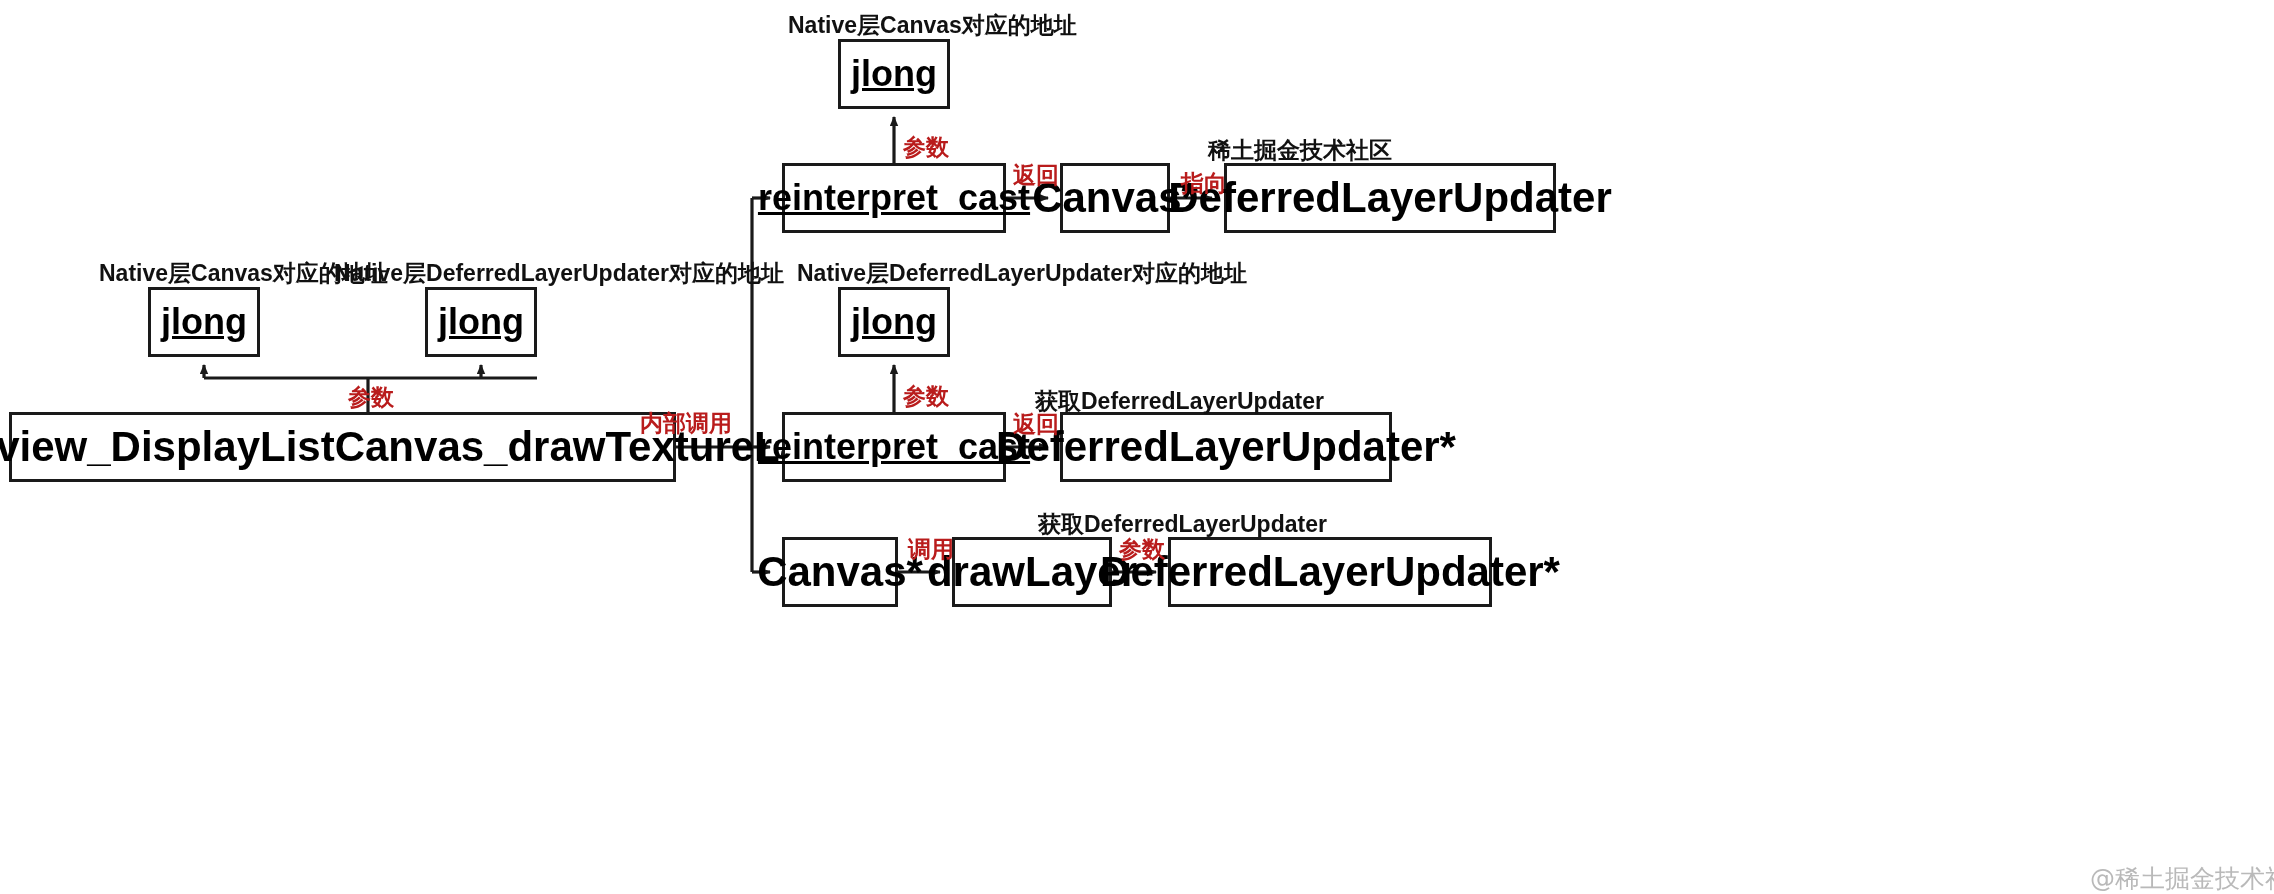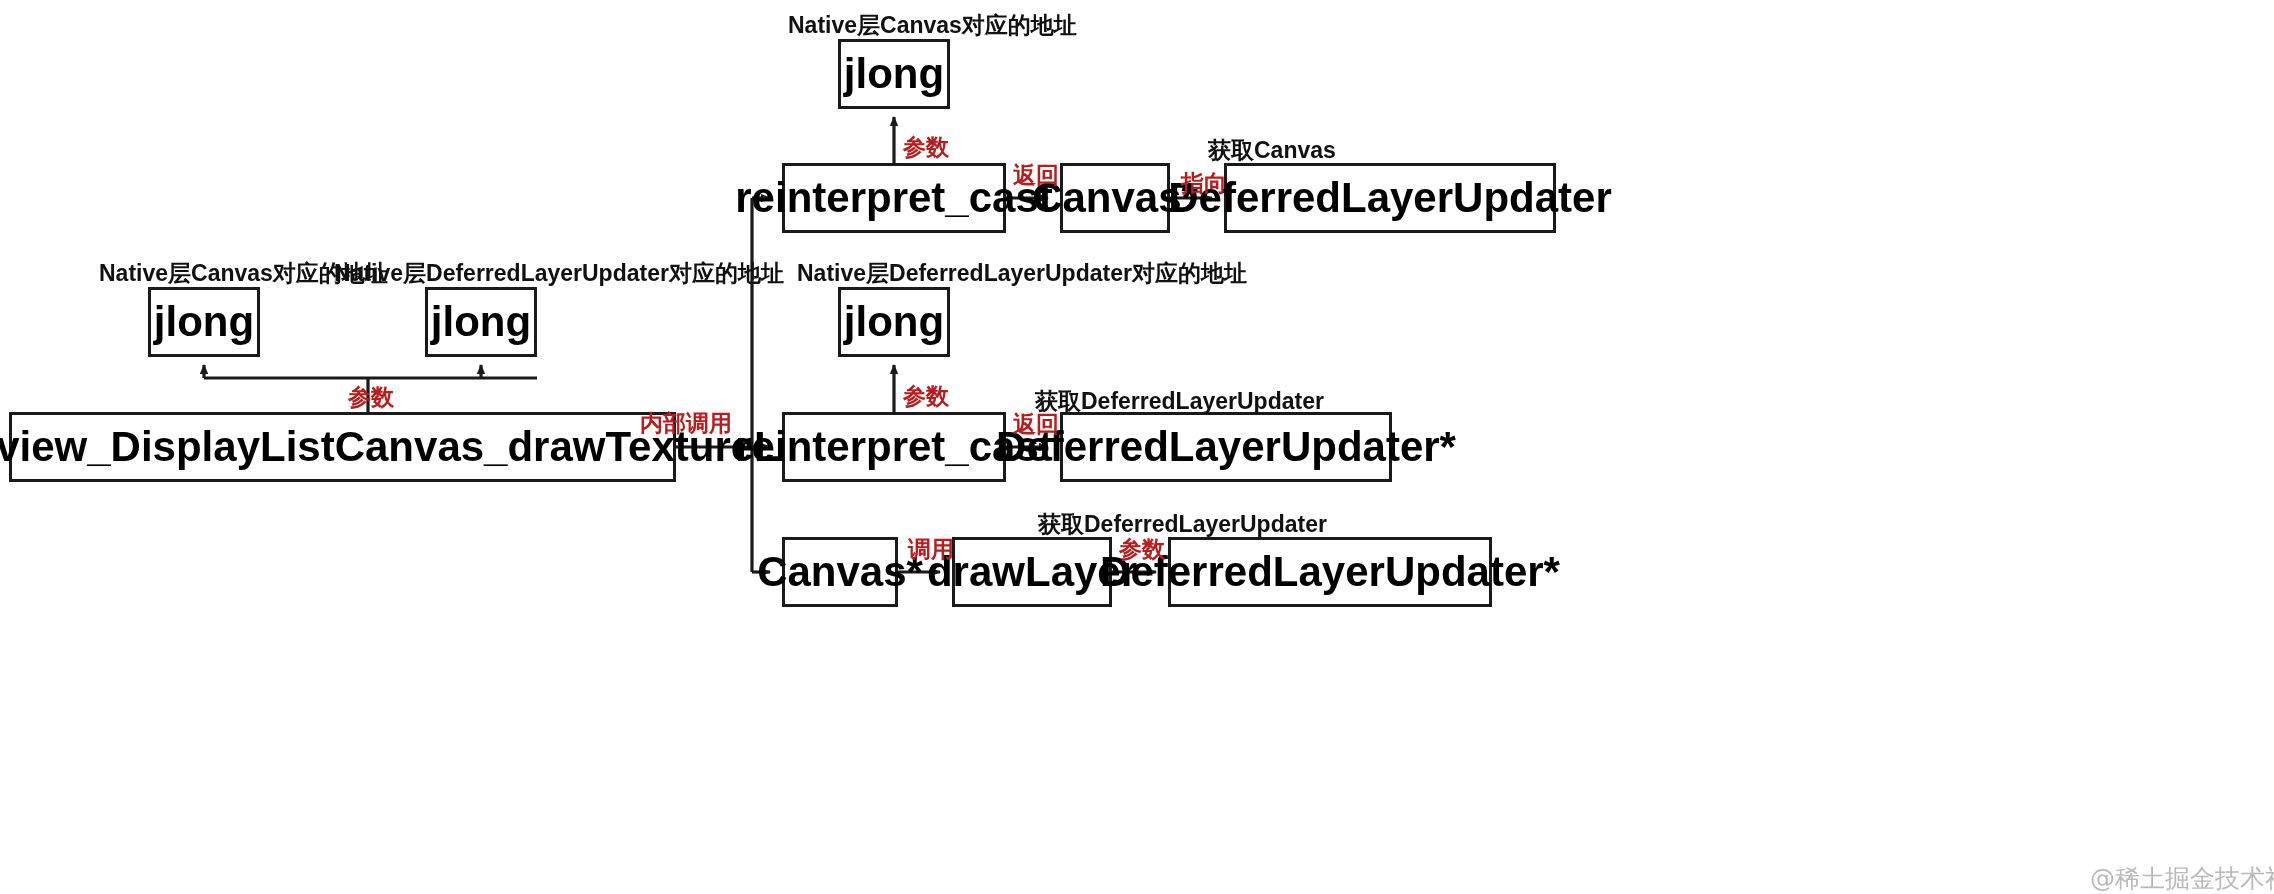--- a/index.html
+++ b/index.html
@@ -24,21 +24,21 @@
     background: #ffffff;
     display: flex;
     align-items: center;
     justify-content: center;
     font-weight: bold;
     color: #000000;
     text-align: center;
     line-height: 1.1;
     white-space: nowrap;
   }
-  .node.big   { font-size: 42px; }
+  .node.big   { font-size: 36px; text-decoration: underline; }
   .node.huge  { font-size: 42px; }
 
   .caption {
     position: absolute;
     font-size: 23px;
     font-weight: bold;
     color: #111111;
     white-space: nowrap;
     line-height: 1;
   }
@@ -129,21 +129,21 @@
   <div class="node huge" style="left:782px;top:537px;width:116px;height:70px;">Canvas*</div>
 
   <div class="node huge" style="left:952px;top:537px;width:160px;height:70px;">drawLayer</div>
 
   <div class="node huge" style="left:1168px;top:537px;width:324px;height:70px;">DeferredLayerUpdater*</div>
 
   <div class="caption" style="left:99px;top:262px;">Native层Canvas对应的地址</div>
   <div class="caption" style="left:334px;top:262px;">Native层DeferredLayerUpdater对应的地址</div>
   <div class="caption" style="left:788px;top:14px;">Native层Canvas对应的地址</div>
   <div class="caption" style="left:797px;top:262px;">Native层DeferredLayerUpdater对应的地址</div>
-  <div class="caption" style="left:1208px;top:139px;">获取Canvas</div>
+  <div class="caption" style="left:1208px;top:139px;">稀土掘金技术社区</div>
   <div class="caption" style="left:1035px;top:390px;">获取DeferredLayerUpdater</div>
   <div class="caption" style="left:1038px;top:513px;">获取DeferredLayerUpdater</div>
 
   <div class="edge-label" style="left:348px;top:386px;">参数</div>
   <div class="edge-label" style="left:640px;top:412px;">内部调用</div>
   <div class="edge-label" style="left:903px;top:136px;">参数</div>
   <div class="edge-label" style="left:1013px;top:164px;">返回</div>
   <div class="edge-label" style="left:1181px;top:164px;margin-top:8px;">指向</div>
   <div class="edge-label" style="left:903px;top:385px;">参数</div>
   <div class="edge-label" style="left:1013px;top:413px;">返回</div>

